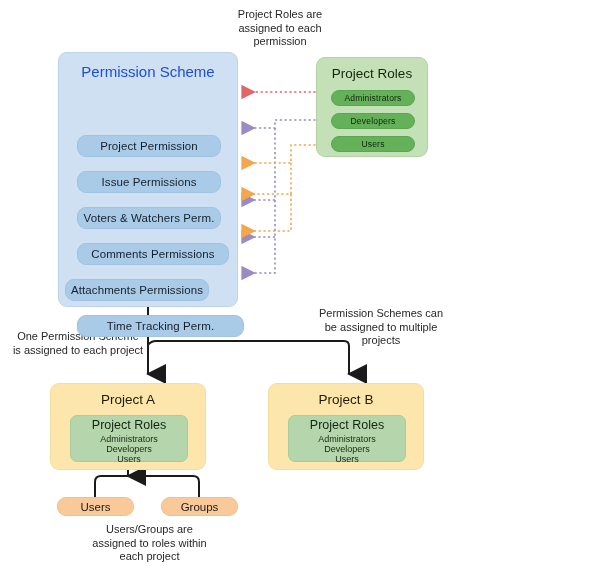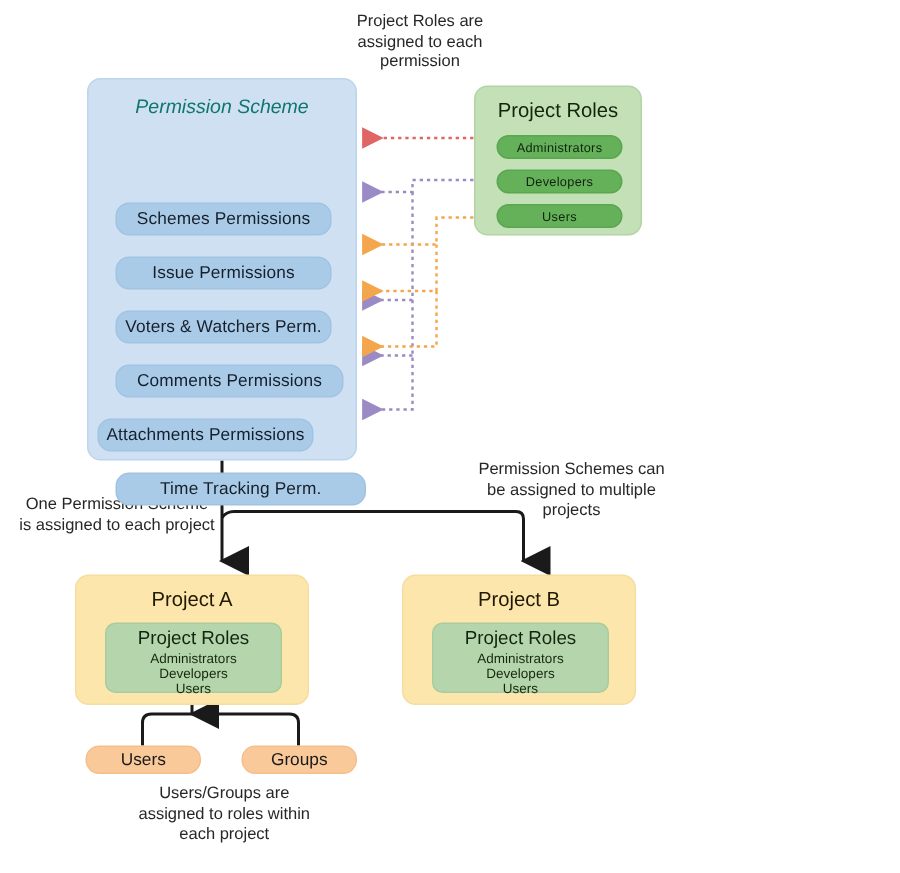--- a/index.html
+++ b/index.html
@@ -40,21 +40,21 @@
   .tag-pill{
     position:absolute;box-sizing:border-box;
     background:#fac99a;border:1px solid #f5bf8c;border-radius:9px;
     display:flex;align-items:center;justify-content:center;
     font-size:11.5px;color:#1a1a1a;
   }
 
   
   .box-title{
     position:absolute;width:100%;text-align:center;
-    font-size:13px;color:#0f766e;font-style:italic;
+    font-size:15px;color:#1d4ed8;
   }
   .roles-title{
     position:absolute;width:100%;text-align:center;
     font-size:13.5px;color:#12260d;
   }
   .proj-title{
     position:absolute;width:100%;text-align:center;
     font-size:13.5px;color:#201a05;
   }
   .inner-title{
@@ -123,21 +123,21 @@
 be assigned to multiple
 projects</div>
   <div class="note" style="left:72px;top:523px;width:155px;">Users/Groups are
 assigned to roles within
 each project</div>
 
   <div class="panel scheme-box" style="left:58px;top:52px;width:180px;height:255px;">
     <div class="box-title" style="left:0;top:10px;">Permission Scheme</div>
 
     <div class="pill" style="left:18px;top:82px;width:144px;height:22px;">
-      <span>Schemes Permissions</span>
+      <span>Project Permission</span>
     </div>
     <div class="pill" style="left:18px;top:154px;width:144px;height:22px;">
       <span>Voters &amp; Watchers Perm.</span>
     </div>
     <div class="pill" style="left:18px;top:118px;width:144px;height:22px;">
       <span>Issue Permissions</span>
     </div>
     <div class="pill" style="left:18px;top:190px;width:152px;height:22px;">
       <span>Comments Permissions</span>
     </div>

